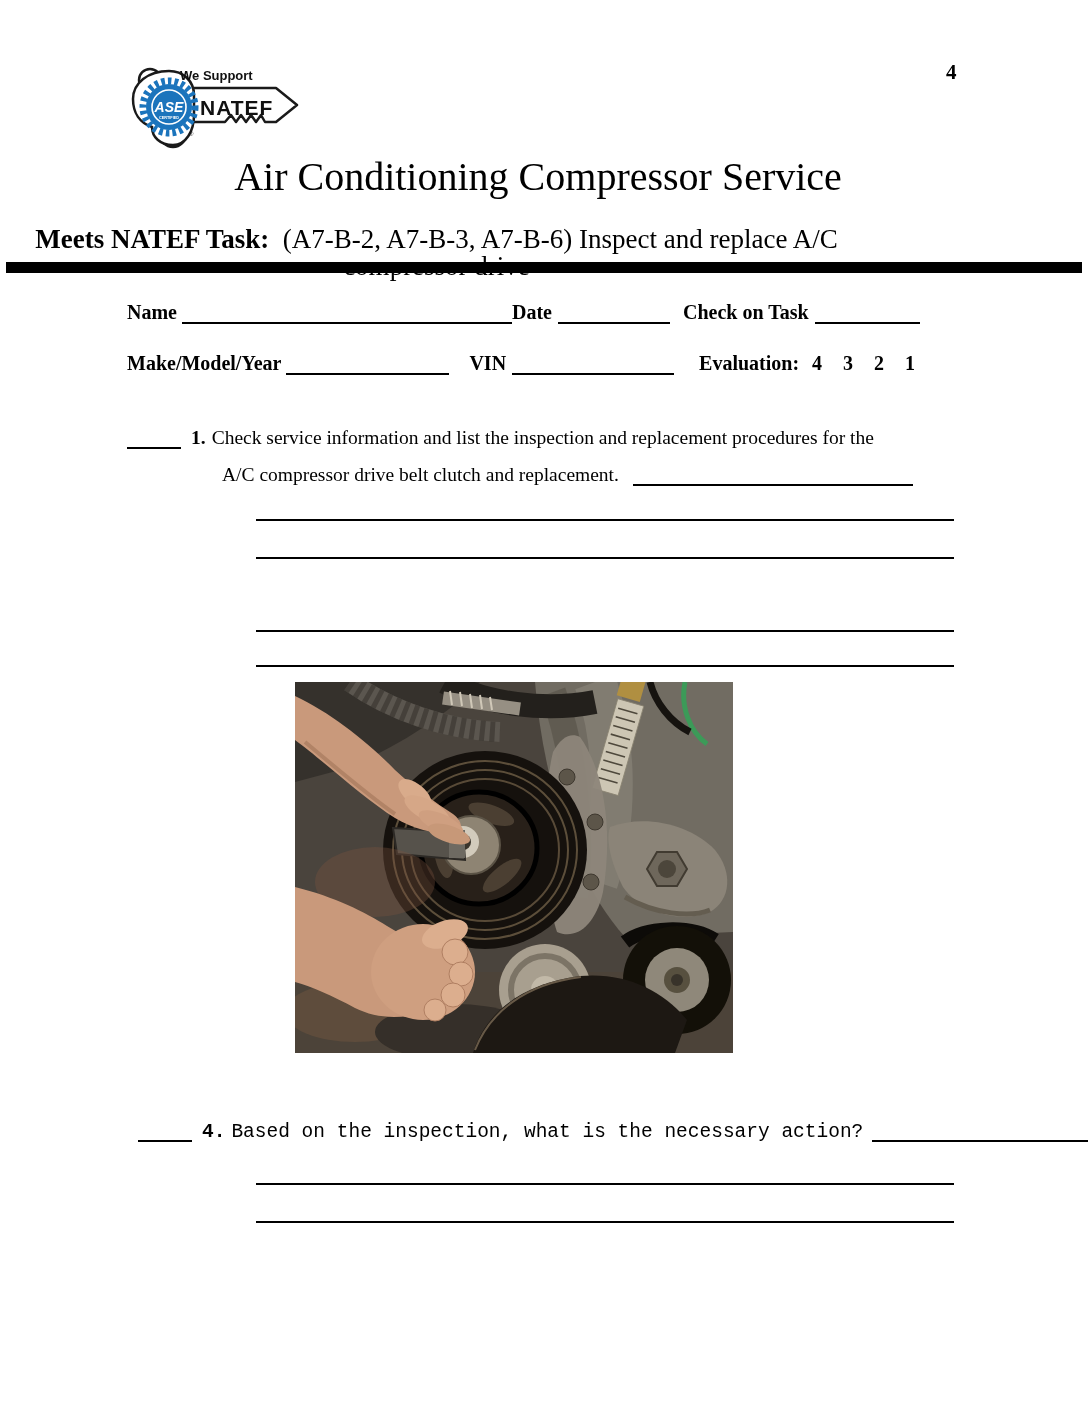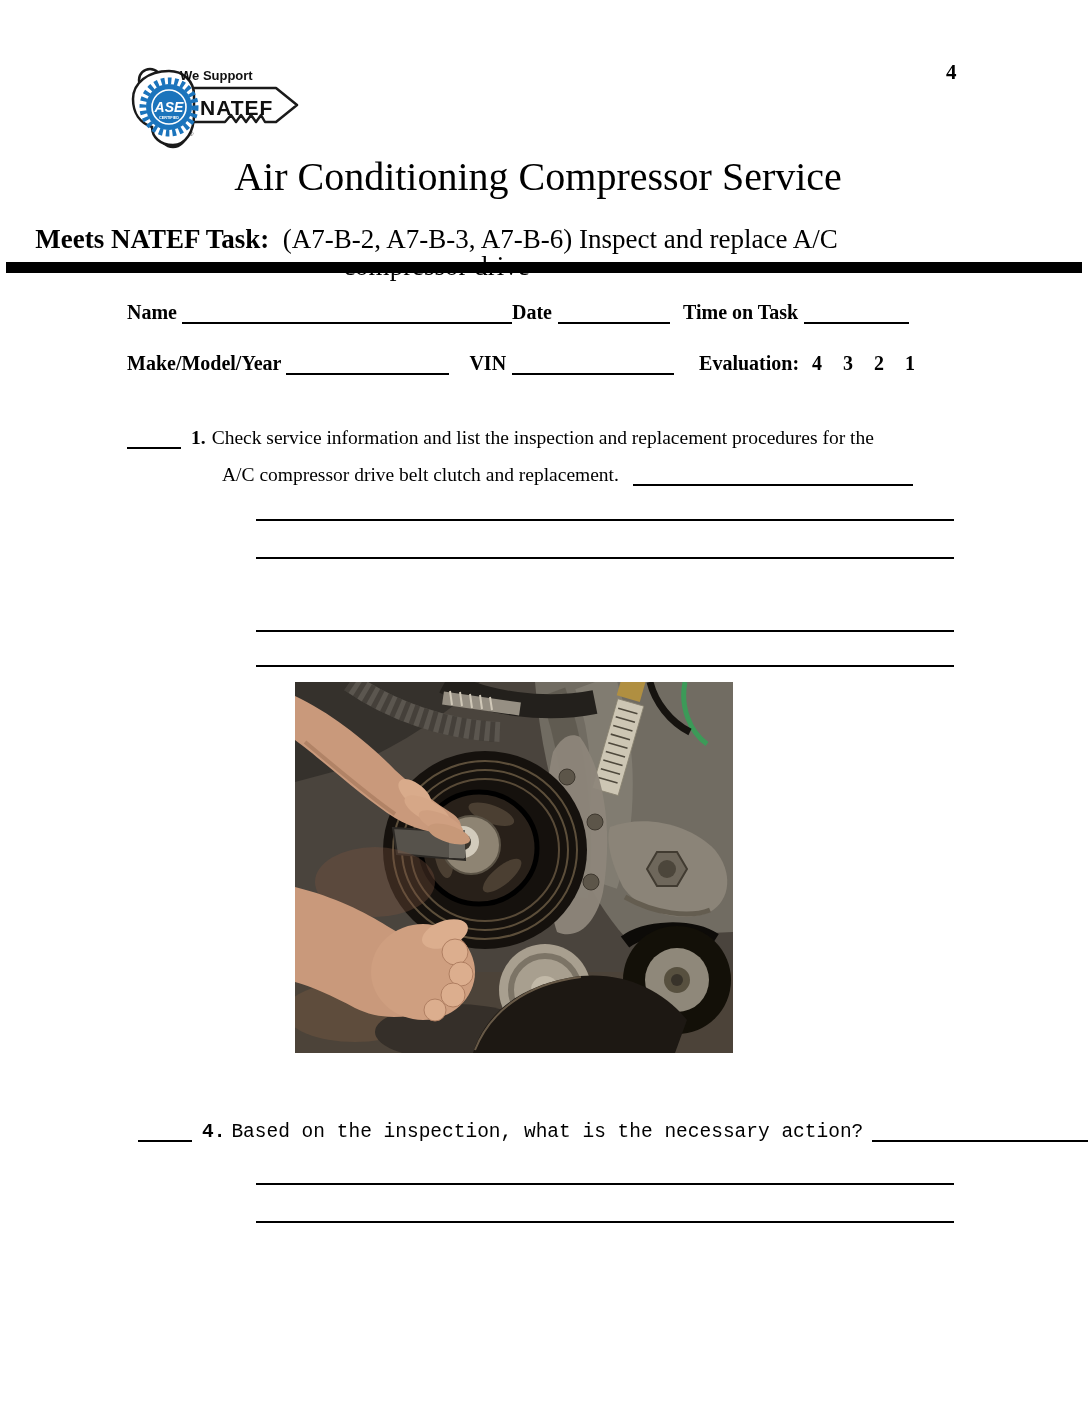--- a/index.html
+++ b/index.html
@@ -60,21 +60,21 @@
 
   <div class="abs doc-title">Air Conditioning Compressor Service</div>
 
   <div class="abs subtitle">
     <div><span class="b">Meets NATEF Task:</span>&nbsp; <span>(A7-B-2, A7-B-3, A7-B-6)  Inspect and replace A/C compressor drive</span></div>
   </div>
 
   <div class="abs rule"></div>
 
   <div class="abs row" style="left:127px; top:300px;">
-    <span class="b">Name</span><span class="blank" style="width:330px; margin-left:5px;"></span><span class="b" style="">Date</span><span class="blank" style="width:112px; margin-left:6px;"></span><span class="b" style="margin-left:13px;">Time on Task</span><span class="blank" style="width:105px; margin-left:6px;"></span>
+    <span class="b">Name</span><span class="blank" style="width:330px; margin-left:5px;"></span><span class="b" style="">Date</span><span class="blank" style="width:112px; margin-left:6px;"></span><span class="b" style="margin-left:13px;">Check on Task</span><span class="blank" style="width:105px; margin-left:6px;"></span>
   </div>
 
   <div class="abs row" style="left:127px; top:351px;">
     <span class="b">Make/Model/Year</span><span class="blank" style="width:163px; margin-left:5px;"></span><span class="b" style="margin-left:20px;">VIN</span><span class="blank" style="width:162px; margin-left:6px;"></span><span class="b" style="margin-left:25px;">Evaluation:</span><span class="b" style="margin-left:13px;">4</span><span class="b" style="margin-left:21px;">3</span><span class="b" style="margin-left:21px;">2</span><span class="b" style="margin-left:21px;">1</span>
   </div>
 
   <div class="abs q q2l" style="left:127px; top:419px;">
     <div>
       <span class="blank score"></span><span class="qnum">1.</span><span>Check service information and list the inspection and replacement procedures for the</span>
     </div>

